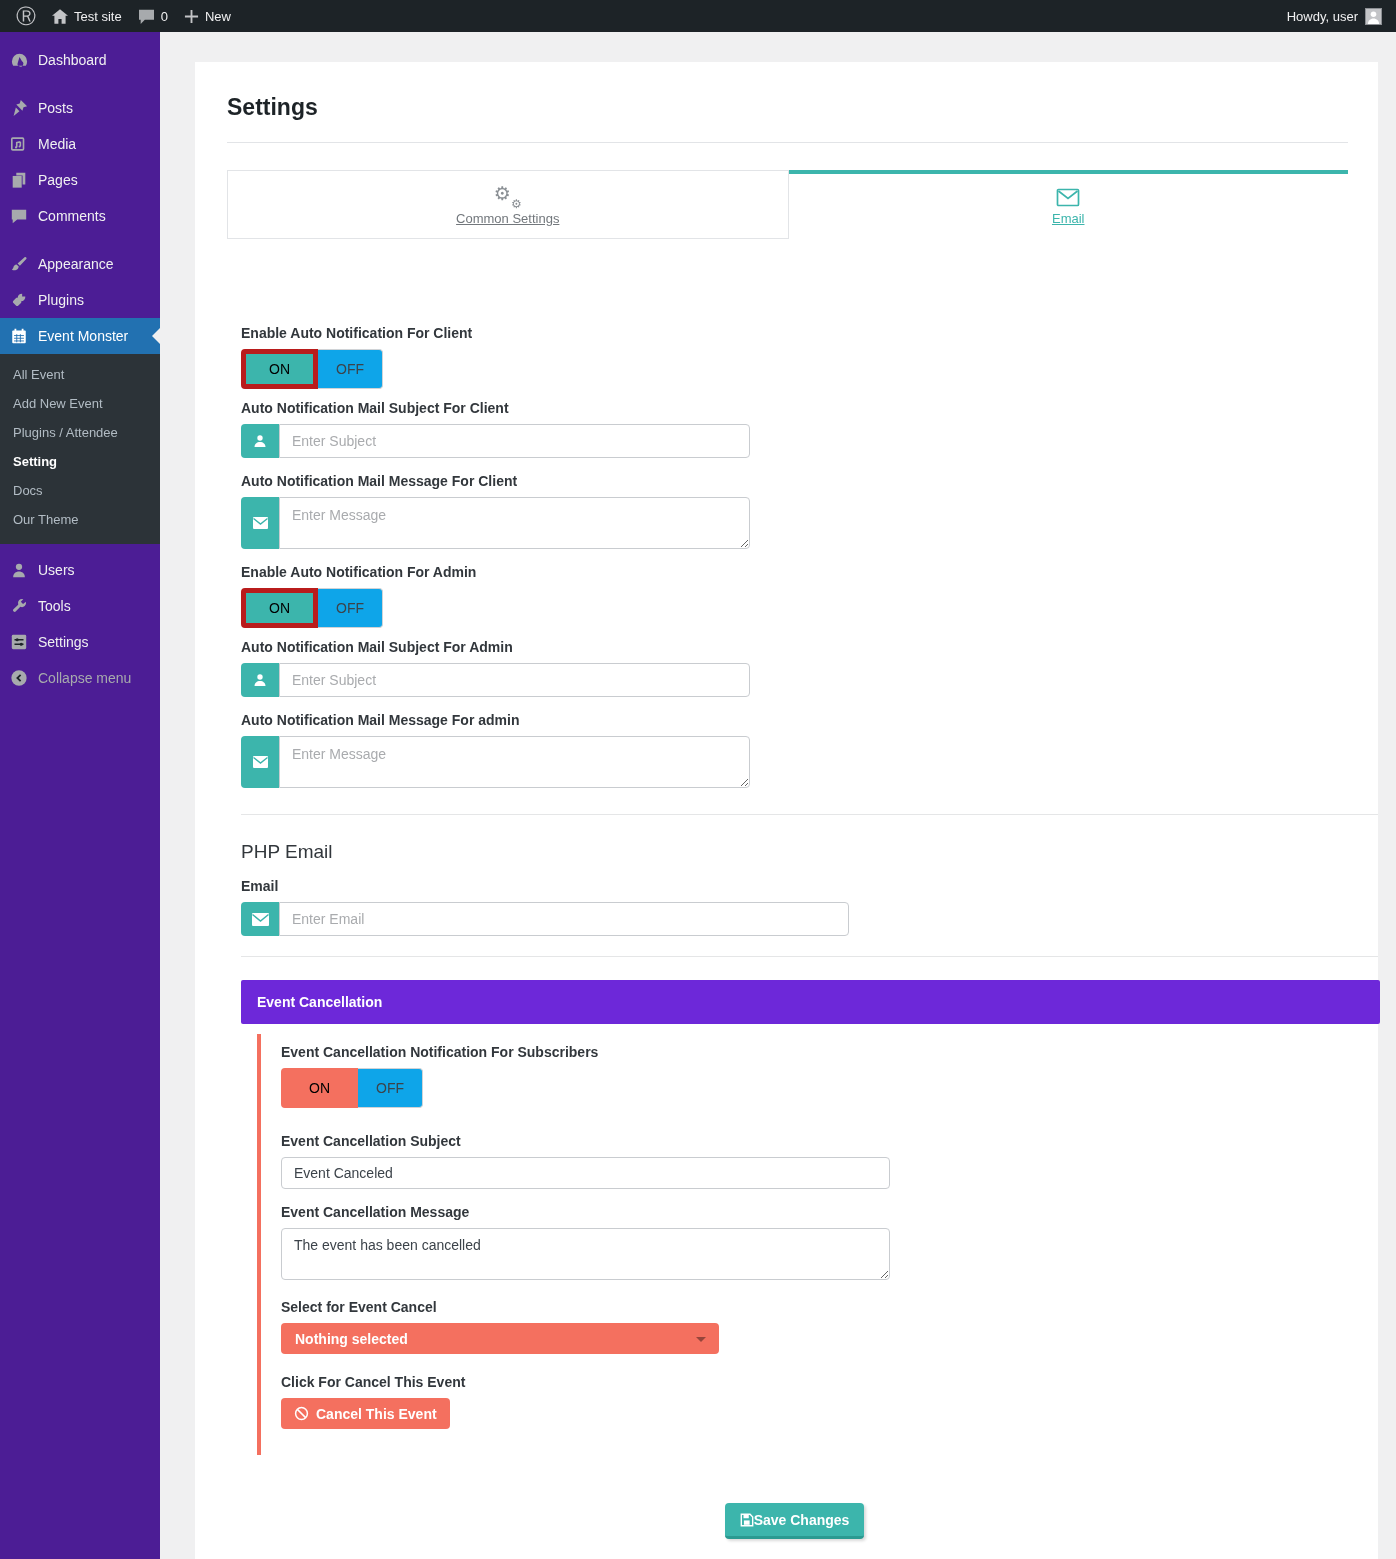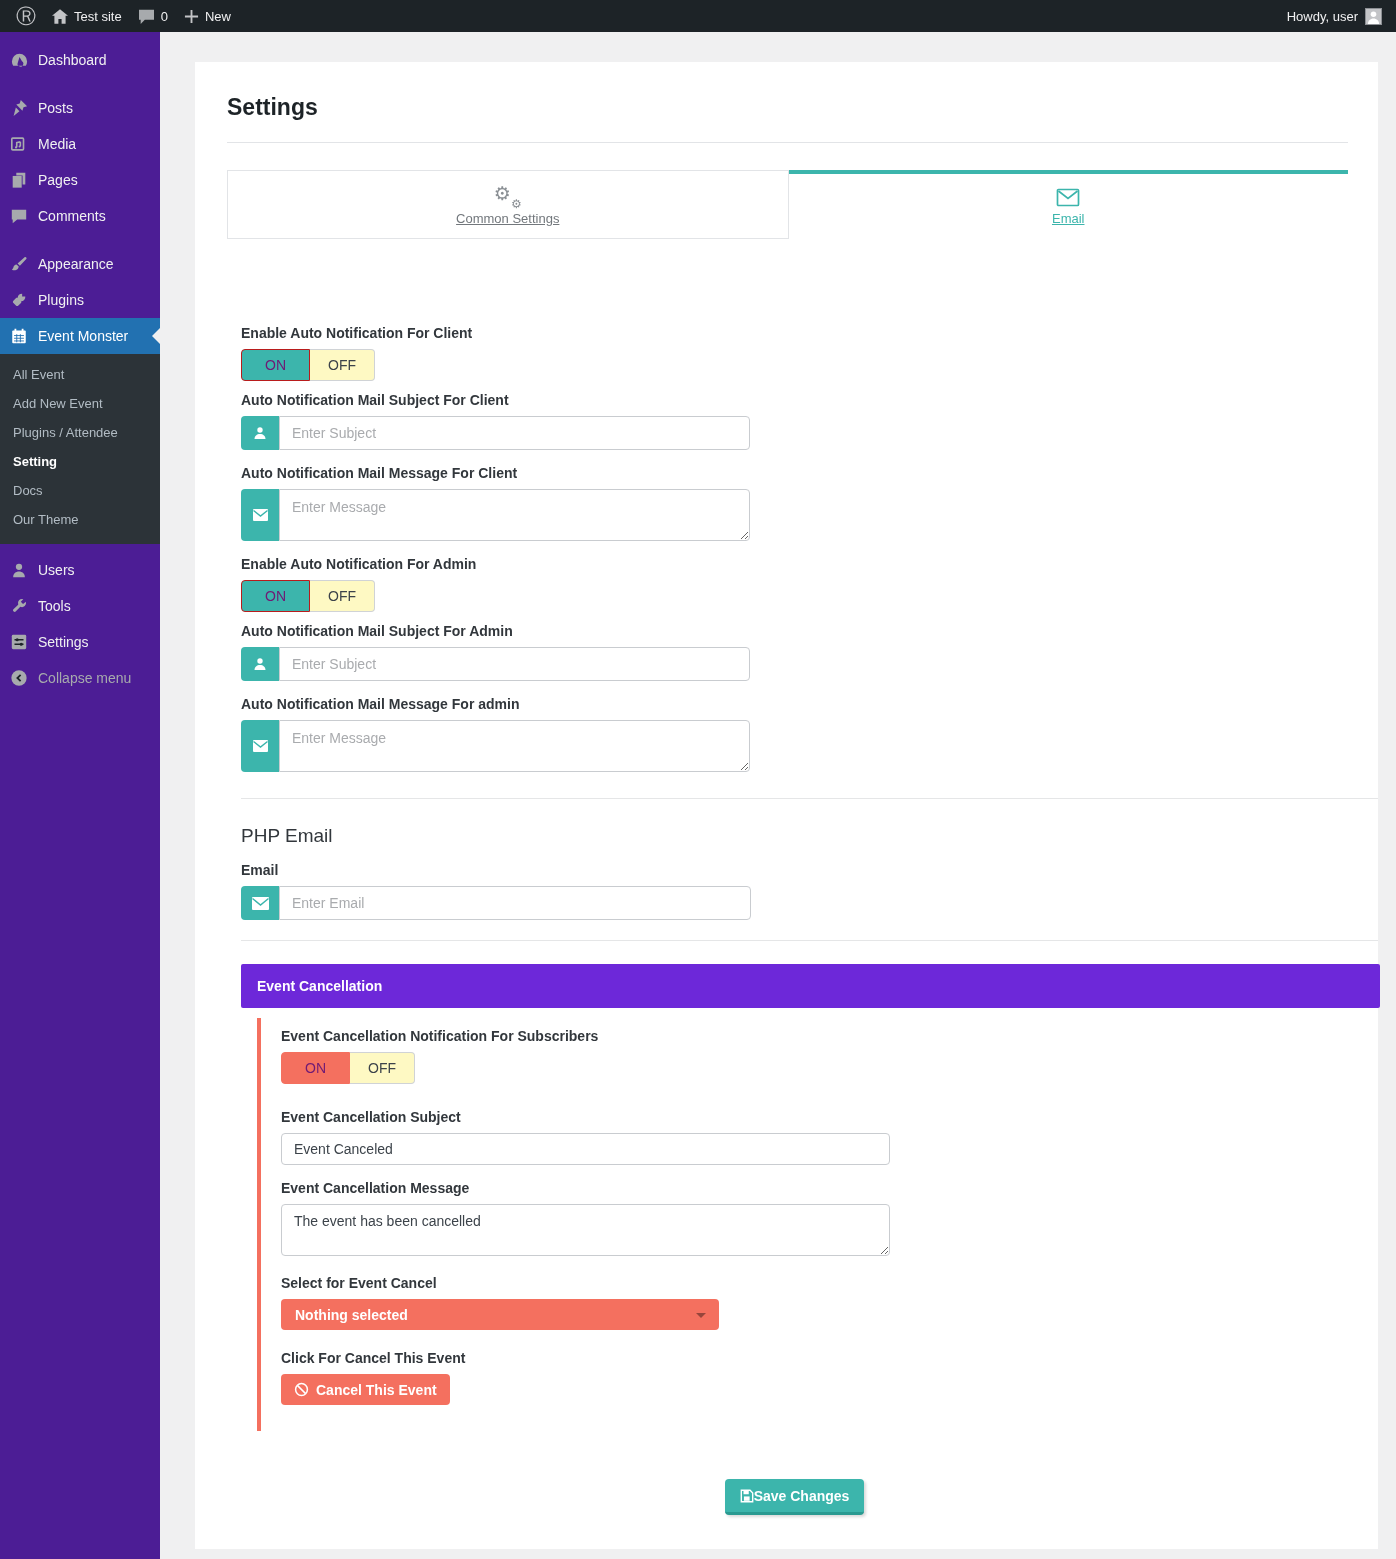--- a/index.html
+++ b/index.html
@@ -52,28 +52,28 @@
   .tab-common .tab-link { color:#72777c; }
   .tab-email .tab-link { color:#3cb5ac; }
   .gears { position:relative; color:#8a8f94; height:24px; width:28px; }
   .gear-big { font-size:19px; position:absolute; left:0; top:0; line-height:1; }
   .gear-small { font-size:12px; position:absolute; right:0; bottom:-2px; line-height:1; }
   
   .form-area { margin:86px 0 0 14px; }
   .flabel { font-size:14px; font-weight:bold; color:#32373c; margin:15px 0 8px; }
   .flabel.first { margin-top:0; }
   .toggle { display:inline-flex; margin-bottom:3px; }
-  .t-on { background:#3cb5ac; color:#701a75; font-size:14px; padding:7px 23px; border:1px solid #b91c1c; border-radius:4px 0 0 4px; cursor:pointer; }
-  .t-off { background:#fef9c3; color:#3c434a; font-size:14px; padding:7px 18px; border:1px solid #d0d3d6; border-left:none; border-radius:0 4px 4px 0; cursor:pointer; }
+  .t-on { background:#3cb5ac; color:#000000; font-size:14px; padding:7px 23px; border:5px solid #b91c1c; border-radius:4px 0 0 4px; cursor:pointer; }
+  .t-off { background:#0ea5e9; color:#3c434a; font-size:14px; padding:7px 18px; border:1px solid #d0d3d6; border-left:none; border-radius:0 4px 4px 0; cursor:pointer; }
   .toggle.coral .t-on { background:#f4705f; border-color:#f4705f; }
   .igroup { display:flex; width:509px; margin-bottom:8px; }
   .iaddon { width:38px; background:#3cb5ac; border-radius:4px 0 0 4px; display:flex; align-items:center; justify-content:center; color:#fff; flex:0 0 38px; }
   .igroup input { flex:1; height:34px; border:1px solid #c9ccd0; border-radius:0 4px 4px 0; padding:0 12px; font-size:14px; font-family:"Liberation Sans", sans-serif; color:#3c434a; outline:none; min-width:0; }
   .igroup textarea { flex:1; height:52px; border:1px solid #c9ccd0; border-radius:0 4px 4px 0; padding:9px 12px; font-size:14px; font-family:"Liberation Sans", sans-serif; color:#3c434a; resize:vertical; outline:none; min-width:0; }
-  .igroup.email-w { width:510px; }
+  .igroup.email-w { width:608px; }
   input::placeholder, textarea::placeholder { color:#a9abae; opacity:1; }
   .hr-full { border:0; border-top:1px solid #e5e6e7; margin:26px -30px 0 0; }
   .php-heading { font-size:19px; font-weight:400; color:#32373c; margin:26px 0 2px; }
   
   .cancel-header { background:#6d28d9; color:#fff; font-size:14px; font-weight:bold; height:44px; display:flex; align-items:center; padding-left:16px; margin:23px -32px 0 0; border-radius:2px; }
   .cancel-body { border-left:4px solid #f4705f; margin:10px 0 0 16px; padding:10px 0 26px 20px; }
   .subject-input { width:609px; height:32px; border:1px solid #c9ccd0; border-radius:4px; padding:0 12px; font-size:14px; font-family:"Liberation Sans", sans-serif; color:#3c434a; outline:none; }
   .msg-area { width:609px; height:52px; border:1px solid #c9ccd0; border-radius:4px; padding:8px 12px; font-size:14px; font-family:"Liberation Sans", sans-serif; color:#3c434a; resize:vertical; outline:none; }
   .select-btn { width:438px; height:31px; background:#f4705f; border:none; border-radius:4px; color:#fff; font-size:14px; font-weight:bold; font-family:"Liberation Sans", sans-serif; display:flex; align-items:center; padding:0 14px; position:relative; cursor:pointer; }
   .caret-down { position:absolute; right:13px; top:50%; margin-top:-2px; border:5px solid transparent; border-top-color:rgba(0,0,0,0.38); border-bottom-width:0; }

